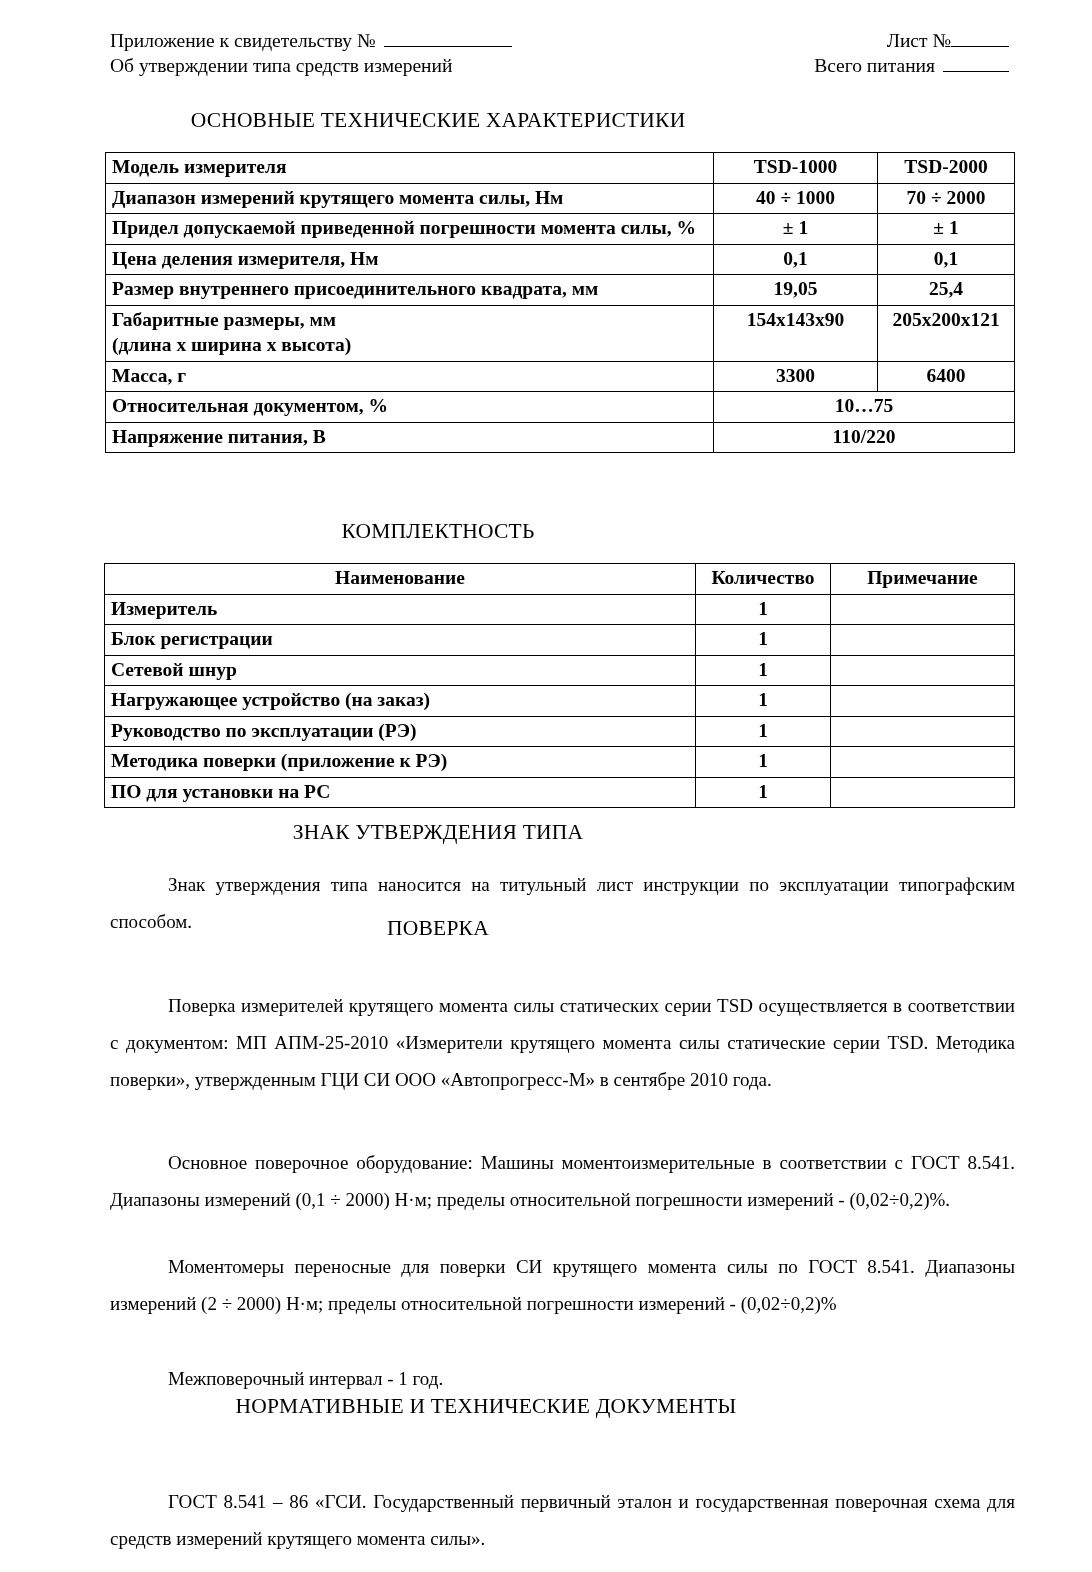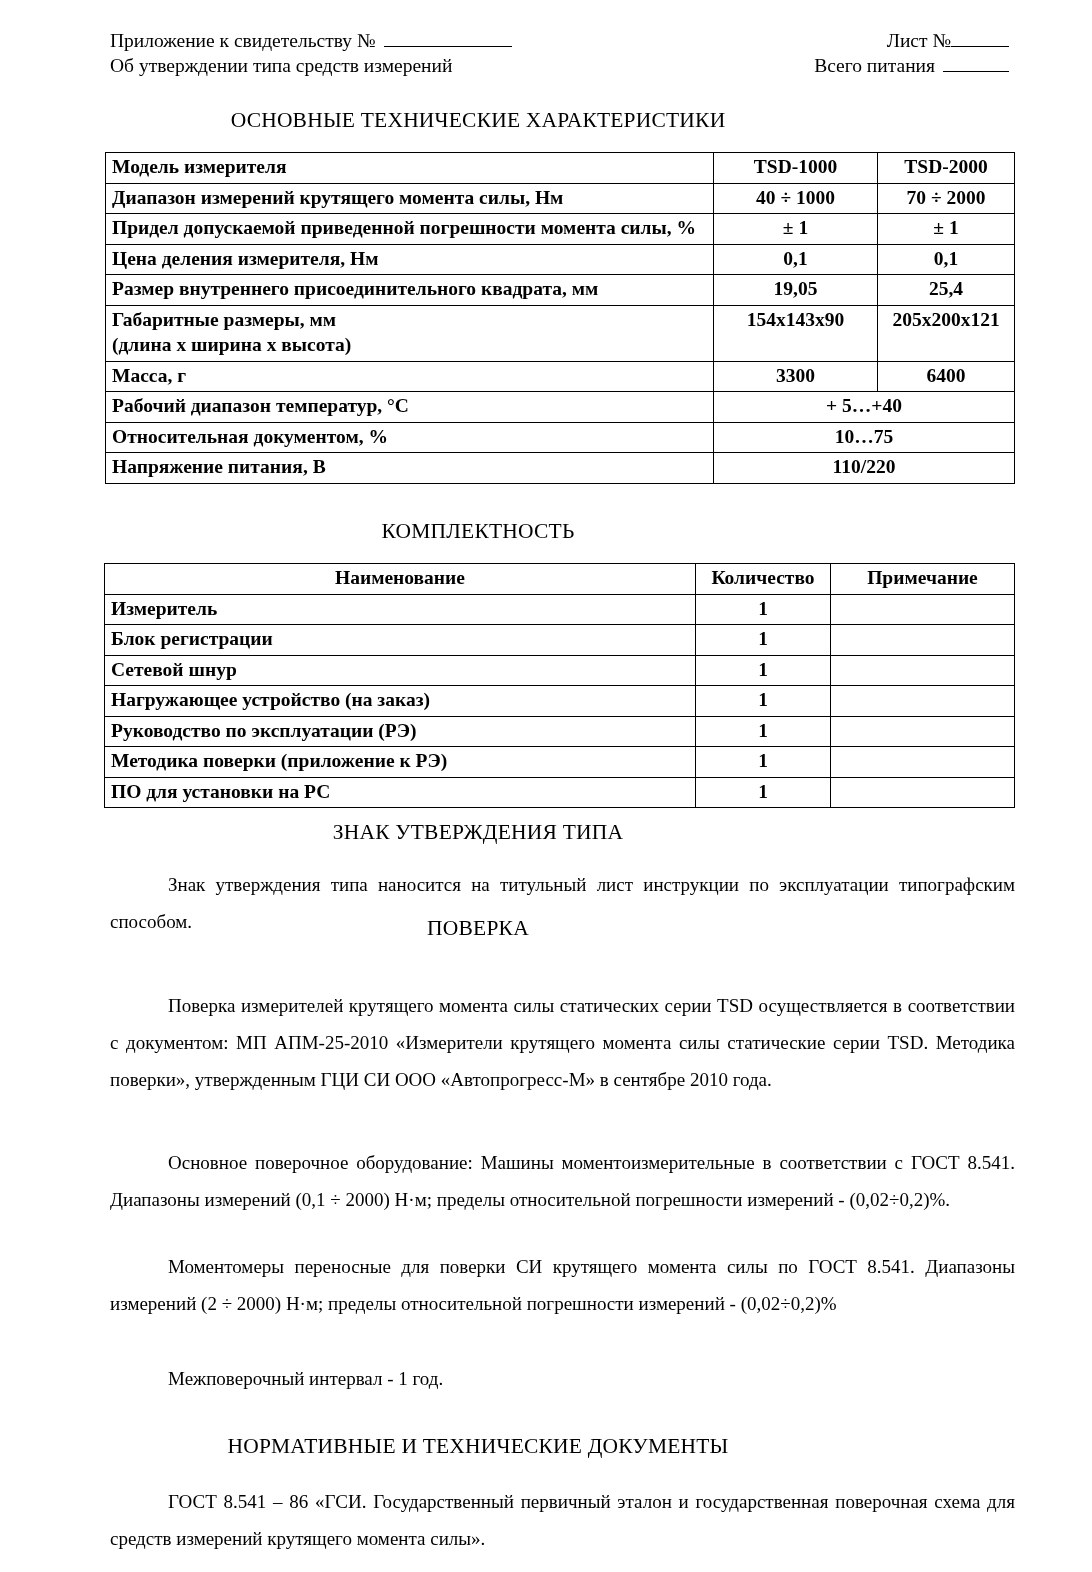--- a/index.html
+++ b/index.html
@@ -52,21 +52,20 @@
   .bl-med2 { width: 66px; margin-left: 8px; }
 
   
   .section-title {
     position: absolute;
     width: 876px;
     text-align: center;
     font-size: 21.5px;
     letter-spacing: 0.2px;
     white-space: nowrap;
-    margin-left: 40px;
   }
 
   
   table.doc-table {
     position: absolute;
     border-collapse: collapse;
     font-size: 19.5px;
     table-layout: fixed;
   }
   table.doc-table td, table.doc-table th {
@@ -161,24 +160,20 @@
           <td class="c-left">Габаритные размеры, мм<br>(длина х ширина х высота)</td>
           <td class="c-mid">154х143х90</td>
           <td class="c-mid">205х200х121</td>
         </tr>
         <tr>
           <td class="c-left">Масса, г</td>
           <td class="c-mid">3300</td>
           <td class="c-mid">6400</td>
         </tr>
         <tr>
-          <td class="c-left">Рабочий диапазон температур,  °С</td>
-          <td class="c-mid" colspan="2">+ 5…+40</td>
-        </tr>
-        <tr>
           <td class="c-left">Относительная документом, %</td>
           <td class="c-mid" colspan="2">10…75</td>
         </tr>
         <tr>
           <td class="c-left">Напряжение питания, В</td>
           <td class="c-mid" colspan="2">110/220</td>
         </tr>
       </tbody>
   </table>
 
@@ -241,17 +236,17 @@
   <div class="section-title" style="top:916px;">ПОВЕРКА</div>
 
   <div class="para" style="top:987px;">Поверка измерителей крутящего момента силы статических серии TSD осуществляется в соответствии с документом: МП АПМ-25-2010 «Измерители крутящего момента силы статические серии TSD. Методика поверки», утвержденным ГЦИ СИ ООО «Автопрогресс-М» в сентябре 2010 года.</div>
 
   <div class="para" style="top:1136px;margin-top:8px;">Основное поверочное оборудование: Машины моментоизмерительные в соответствии с ГОСТ 8.541. Диапазоны измерений (0,1 ÷ 2000) Н·м; пределы относительной погрешности измерений - (0,02÷0,2)%.</div>
 
   <div class="para" style="top:1248px;">Моментомеры переносные для поверки СИ крутящего момента силы по ГОСТ 8.541. Диапазоны измерений (2 ÷ 2000) Н·м; пределы относительной погрешности измерений - (0,02÷0,2)%</div>
 
   <div class="para" style="top:1360px;">Межповерочный интервал - 1 год.</div>
 
-  <div class="section-title" style="top:1434px;">НОРМАТИВНЫЕ И ТЕХНИЧЕСКИЕ ДОКУМЕНТЫ</div>
+  <div class="section-title" style="top:1394px;padding-left:48px;">НОРМАТИВНЫЕ И ТЕХНИЧЕСКИЕ ДОКУМЕНТЫ</div>
 
   <div class="para" style="top:1483px;">ГОСТ 8.541 – 86  «ГСИ. Государственный первичный эталон и государственная поверочная схема для средств измерений крутящего момента силы».</div>
 
 </div>
 
 </body></html>

